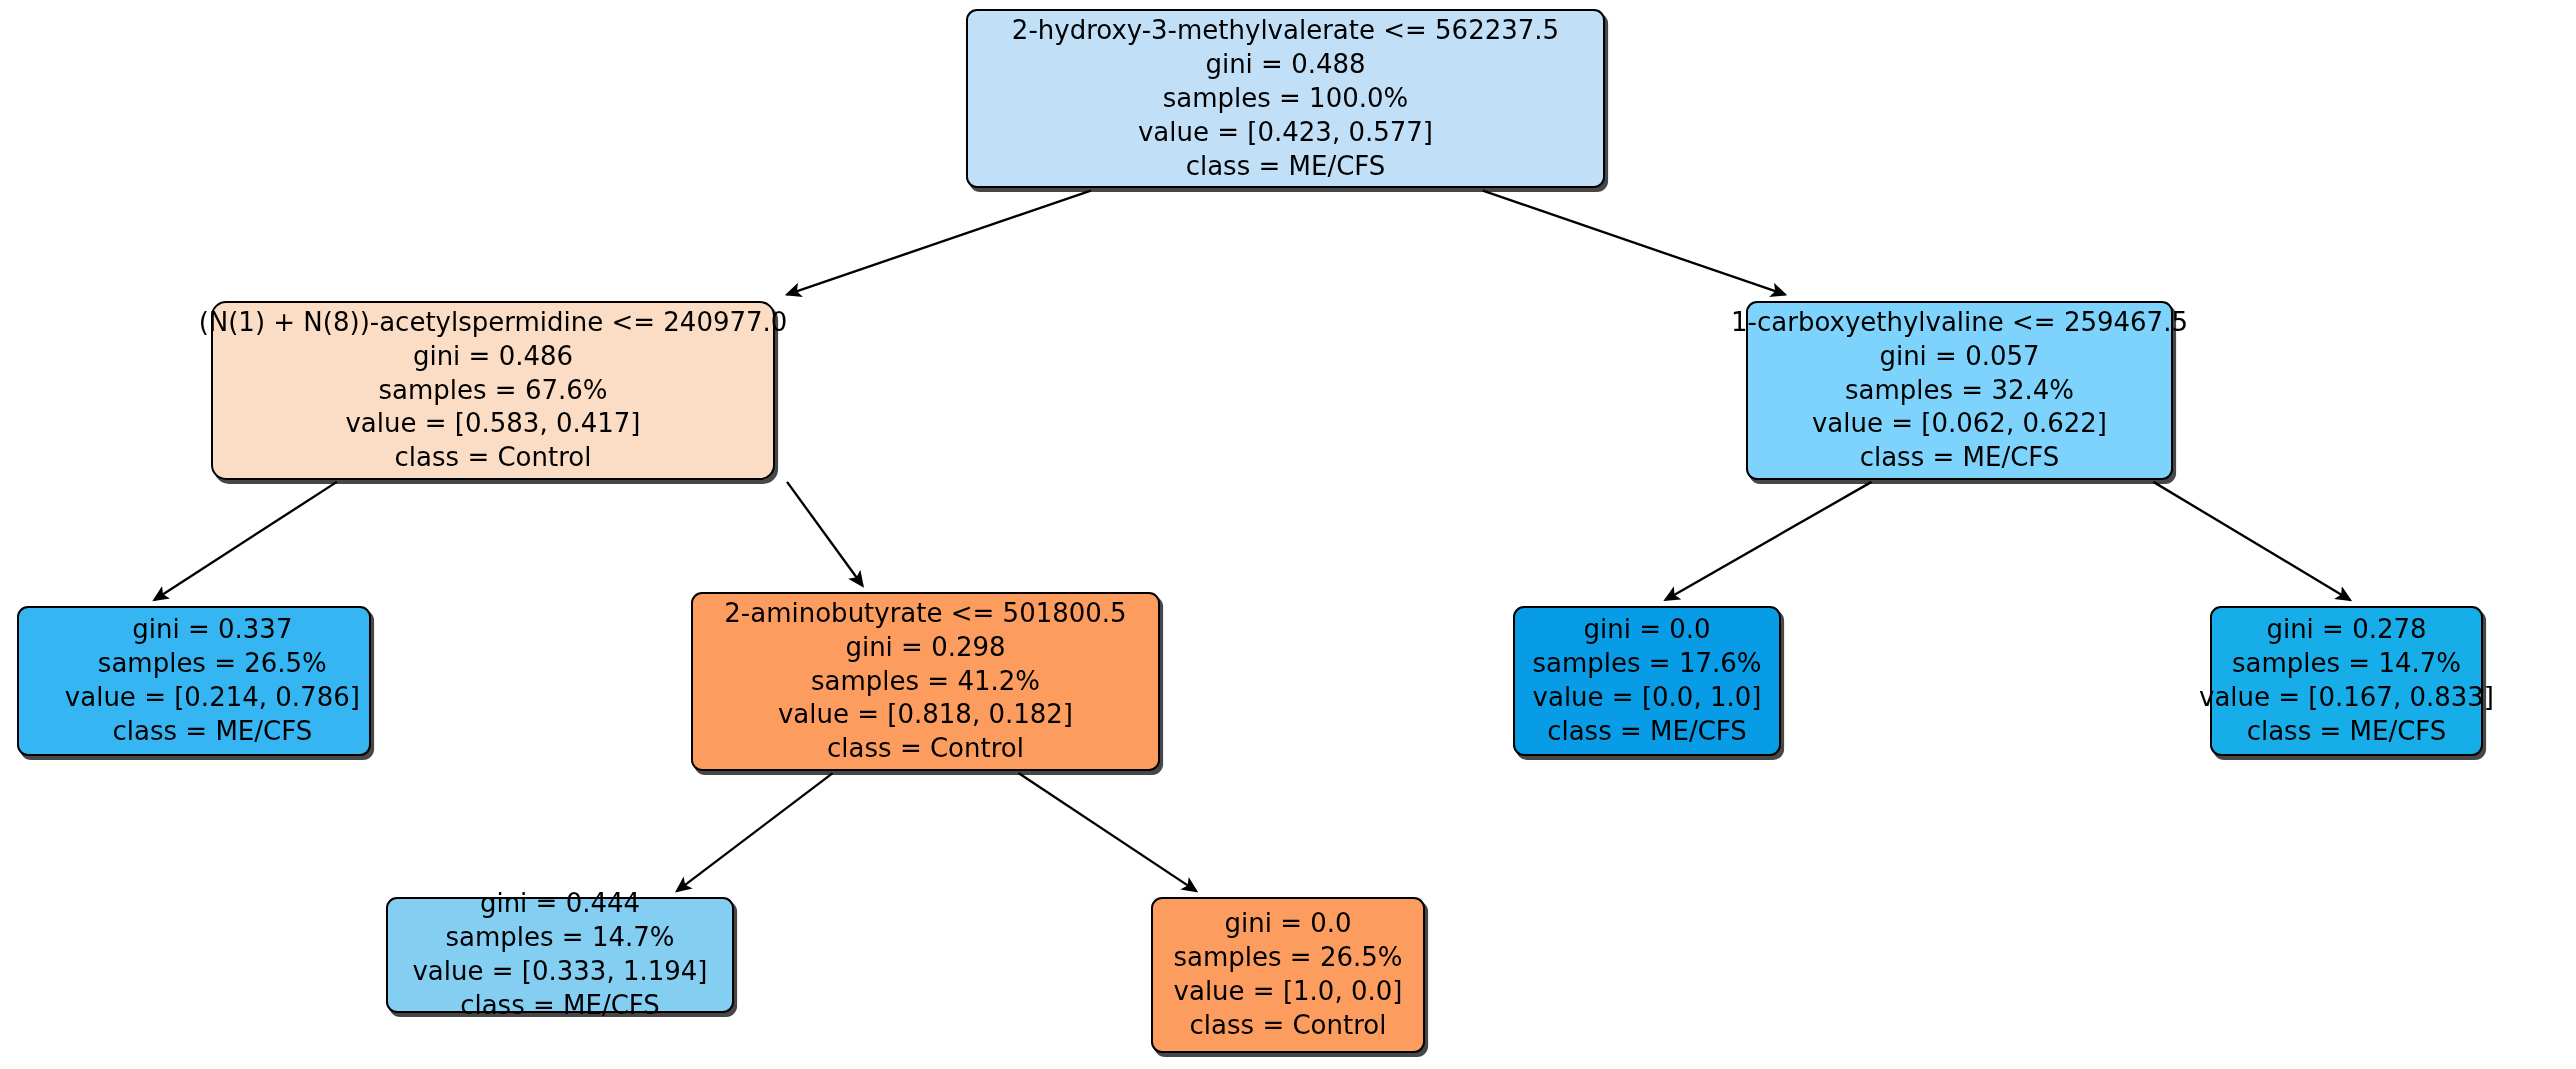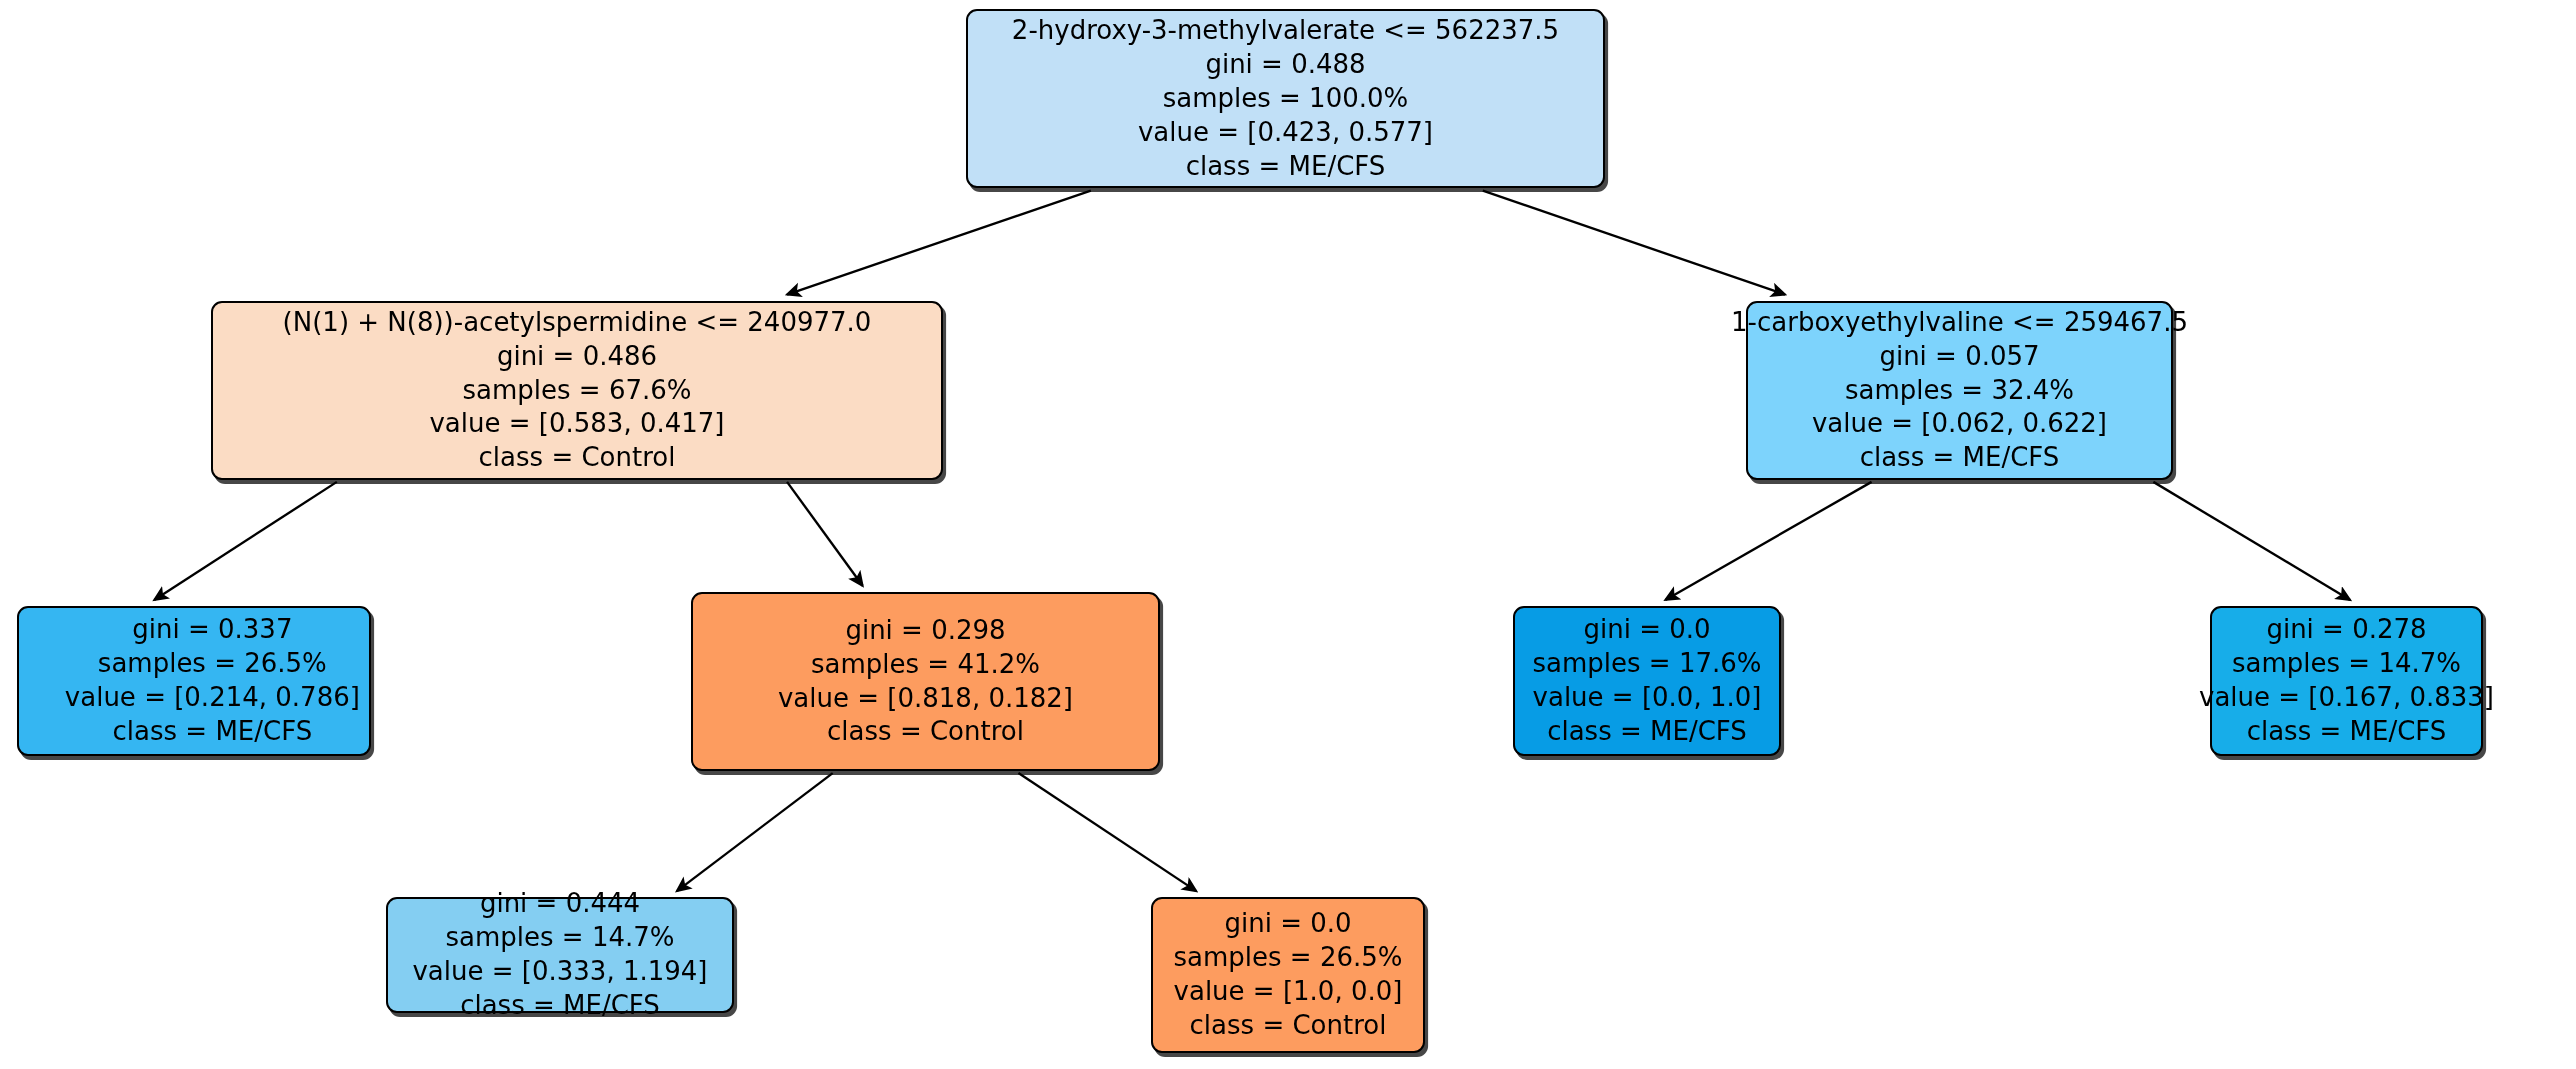--- a/index.html
+++ b/index.html
@@ -68,41 +68,42 @@
       </g>
   </svg>
   <div id="nodes">
       <div class="node" id="node-n0" style="left: 966px; top: 9.4px; width: 639px; height: 179px; background: rgb(193, 224, 247);">
         <span class="line">2-hydroxy-3-methylvalerate &lt;= 562237.5</span>
         <span class="line">gini = 0.488</span>
         <span class="line">samples = 100.0%</span>
         <span class="line">value = [0.423, 0.577]</span>
         <span class="line">class = ME/CFS</span>
       </div>
-      <div class="node" id="node-n1" style="left: 211px; top: 301px; width: 732px; height: 179px; background: rgb(251, 220, 196);">
+      <div class="node" id="node-n1" style="left: 211px; top: 301px; width: 564px; height: 179px; background: rgb(251, 220, 196); border-radius: 15px;">
         <span class="line">(N(1) + N(8))-acetylspermidine &lt;= 240977.0</span>
         <span class="line">gini = 0.486</span>
         <span class="line">samples = 67.6%</span>
         <span class="line">value = [0.583, 0.417]</span>
         <span class="line">class = Control</span>
       </div>
       <div class="node" id="node-n2" style="left: 1746px; top: 301px; width: 427px; height: 179px; background: #7dd3fc;">
         <span class="line">1-carboxyethylvaline &lt;= 259467.5</span>
         <span class="line">gini = 0.057</span>
         <span class="line">samples = 32.4%</span>
         <span class="line">value = [0.062, 0.622]</span>
         <span class="line">class = ME/CFS</span>
       </div>
       <div class="node" id="node-n3" style="left: 17.3px; top: 606px; width: 354px; height: 150px; background: rgb(53, 182, 242); padding-left: 44px;">
         <span class="line">gini = 0.337</span>
         <span class="line">samples = 26.5%</span>
         <span class="line">value = [0.214, 0.786]</span>
         <span class="line">class = ME/CFS</span>
       </div>
       <div class="node" id="node-n4" style="left: 691px; top: 592px; width: 469px; height: 179px; background: rgb(253, 156, 95);">
+        <span class="line">2-aminobutyrate &lt;= 501800.5</span>
         <span class="line">gini = 0.298</span>
         <span class="line">samples = 41.2%</span>
         <span class="line">value = [0.818, 0.182]</span>
         <span class="line">class = Control</span>
       </div>
       <div class="node" id="node-n5" style="left: 1513px; top: 606px; width: 268px; height: 150px; background: rgb(7, 156, 229);">
         <span class="line">gini = 0.0</span>
         <span class="line">samples = 17.6%</span>
         <span class="line">value = [0.0, 1.0]</span>
         <span class="line">class = ME/CFS</span>

